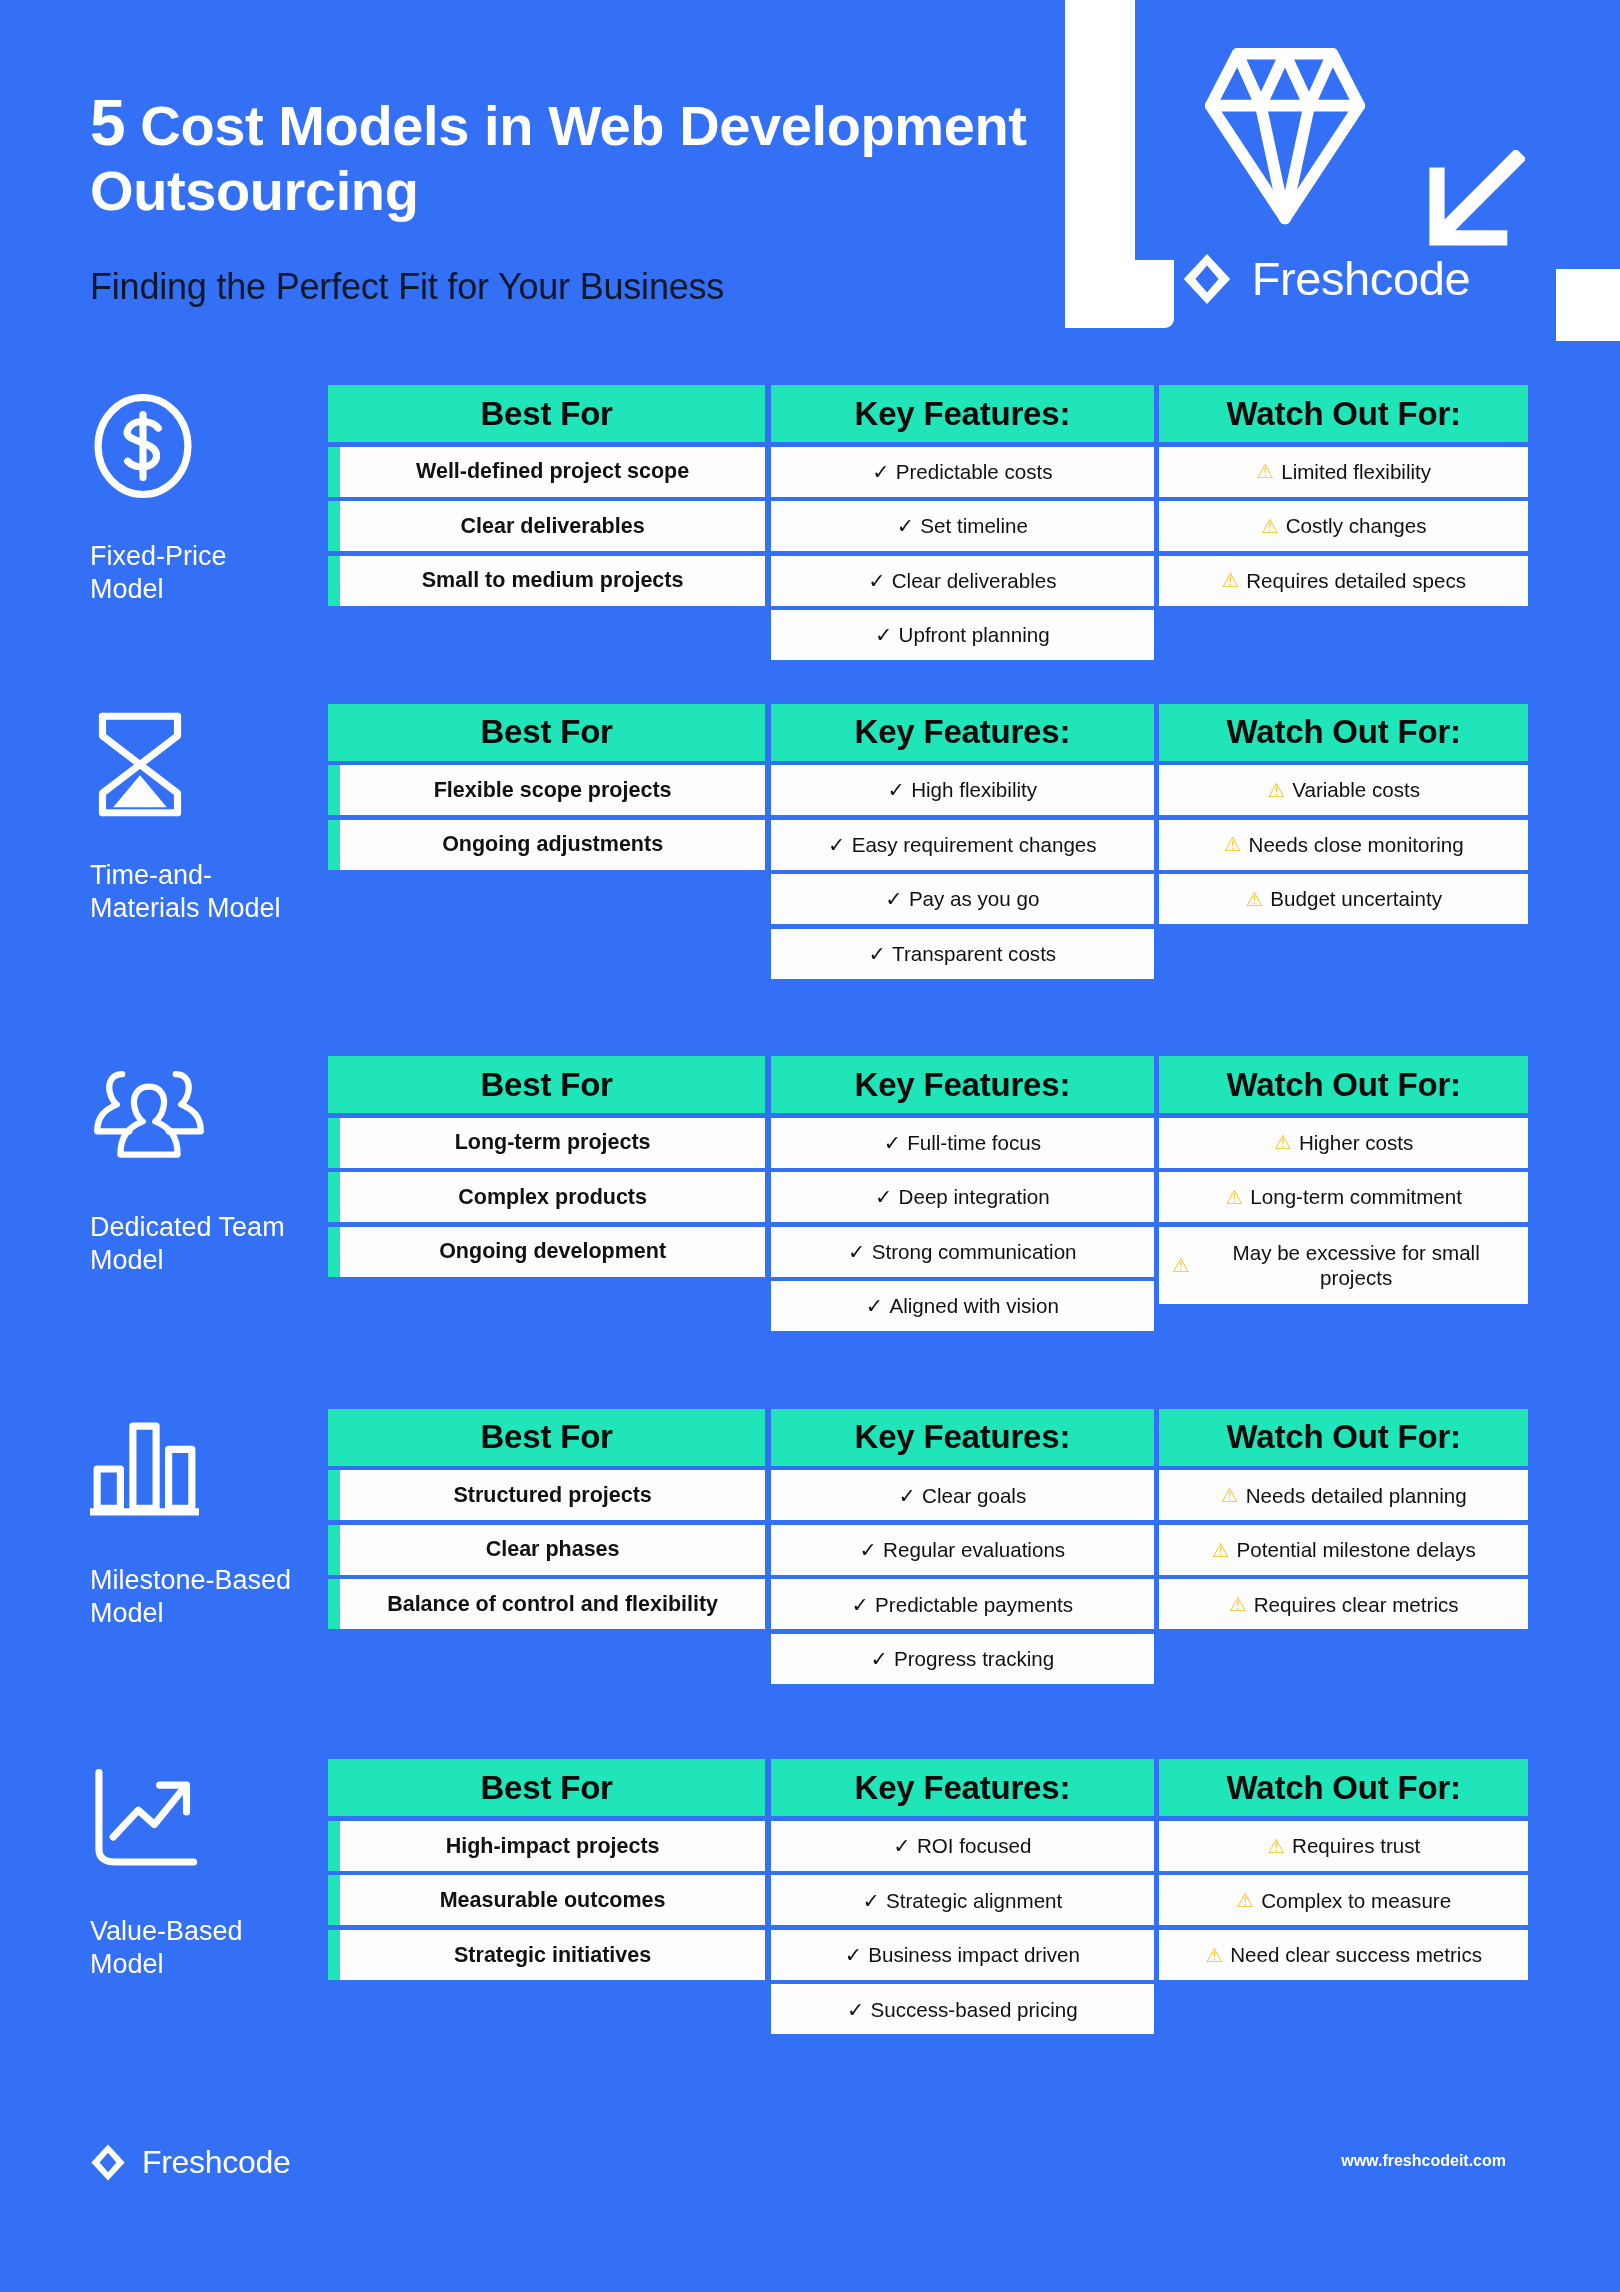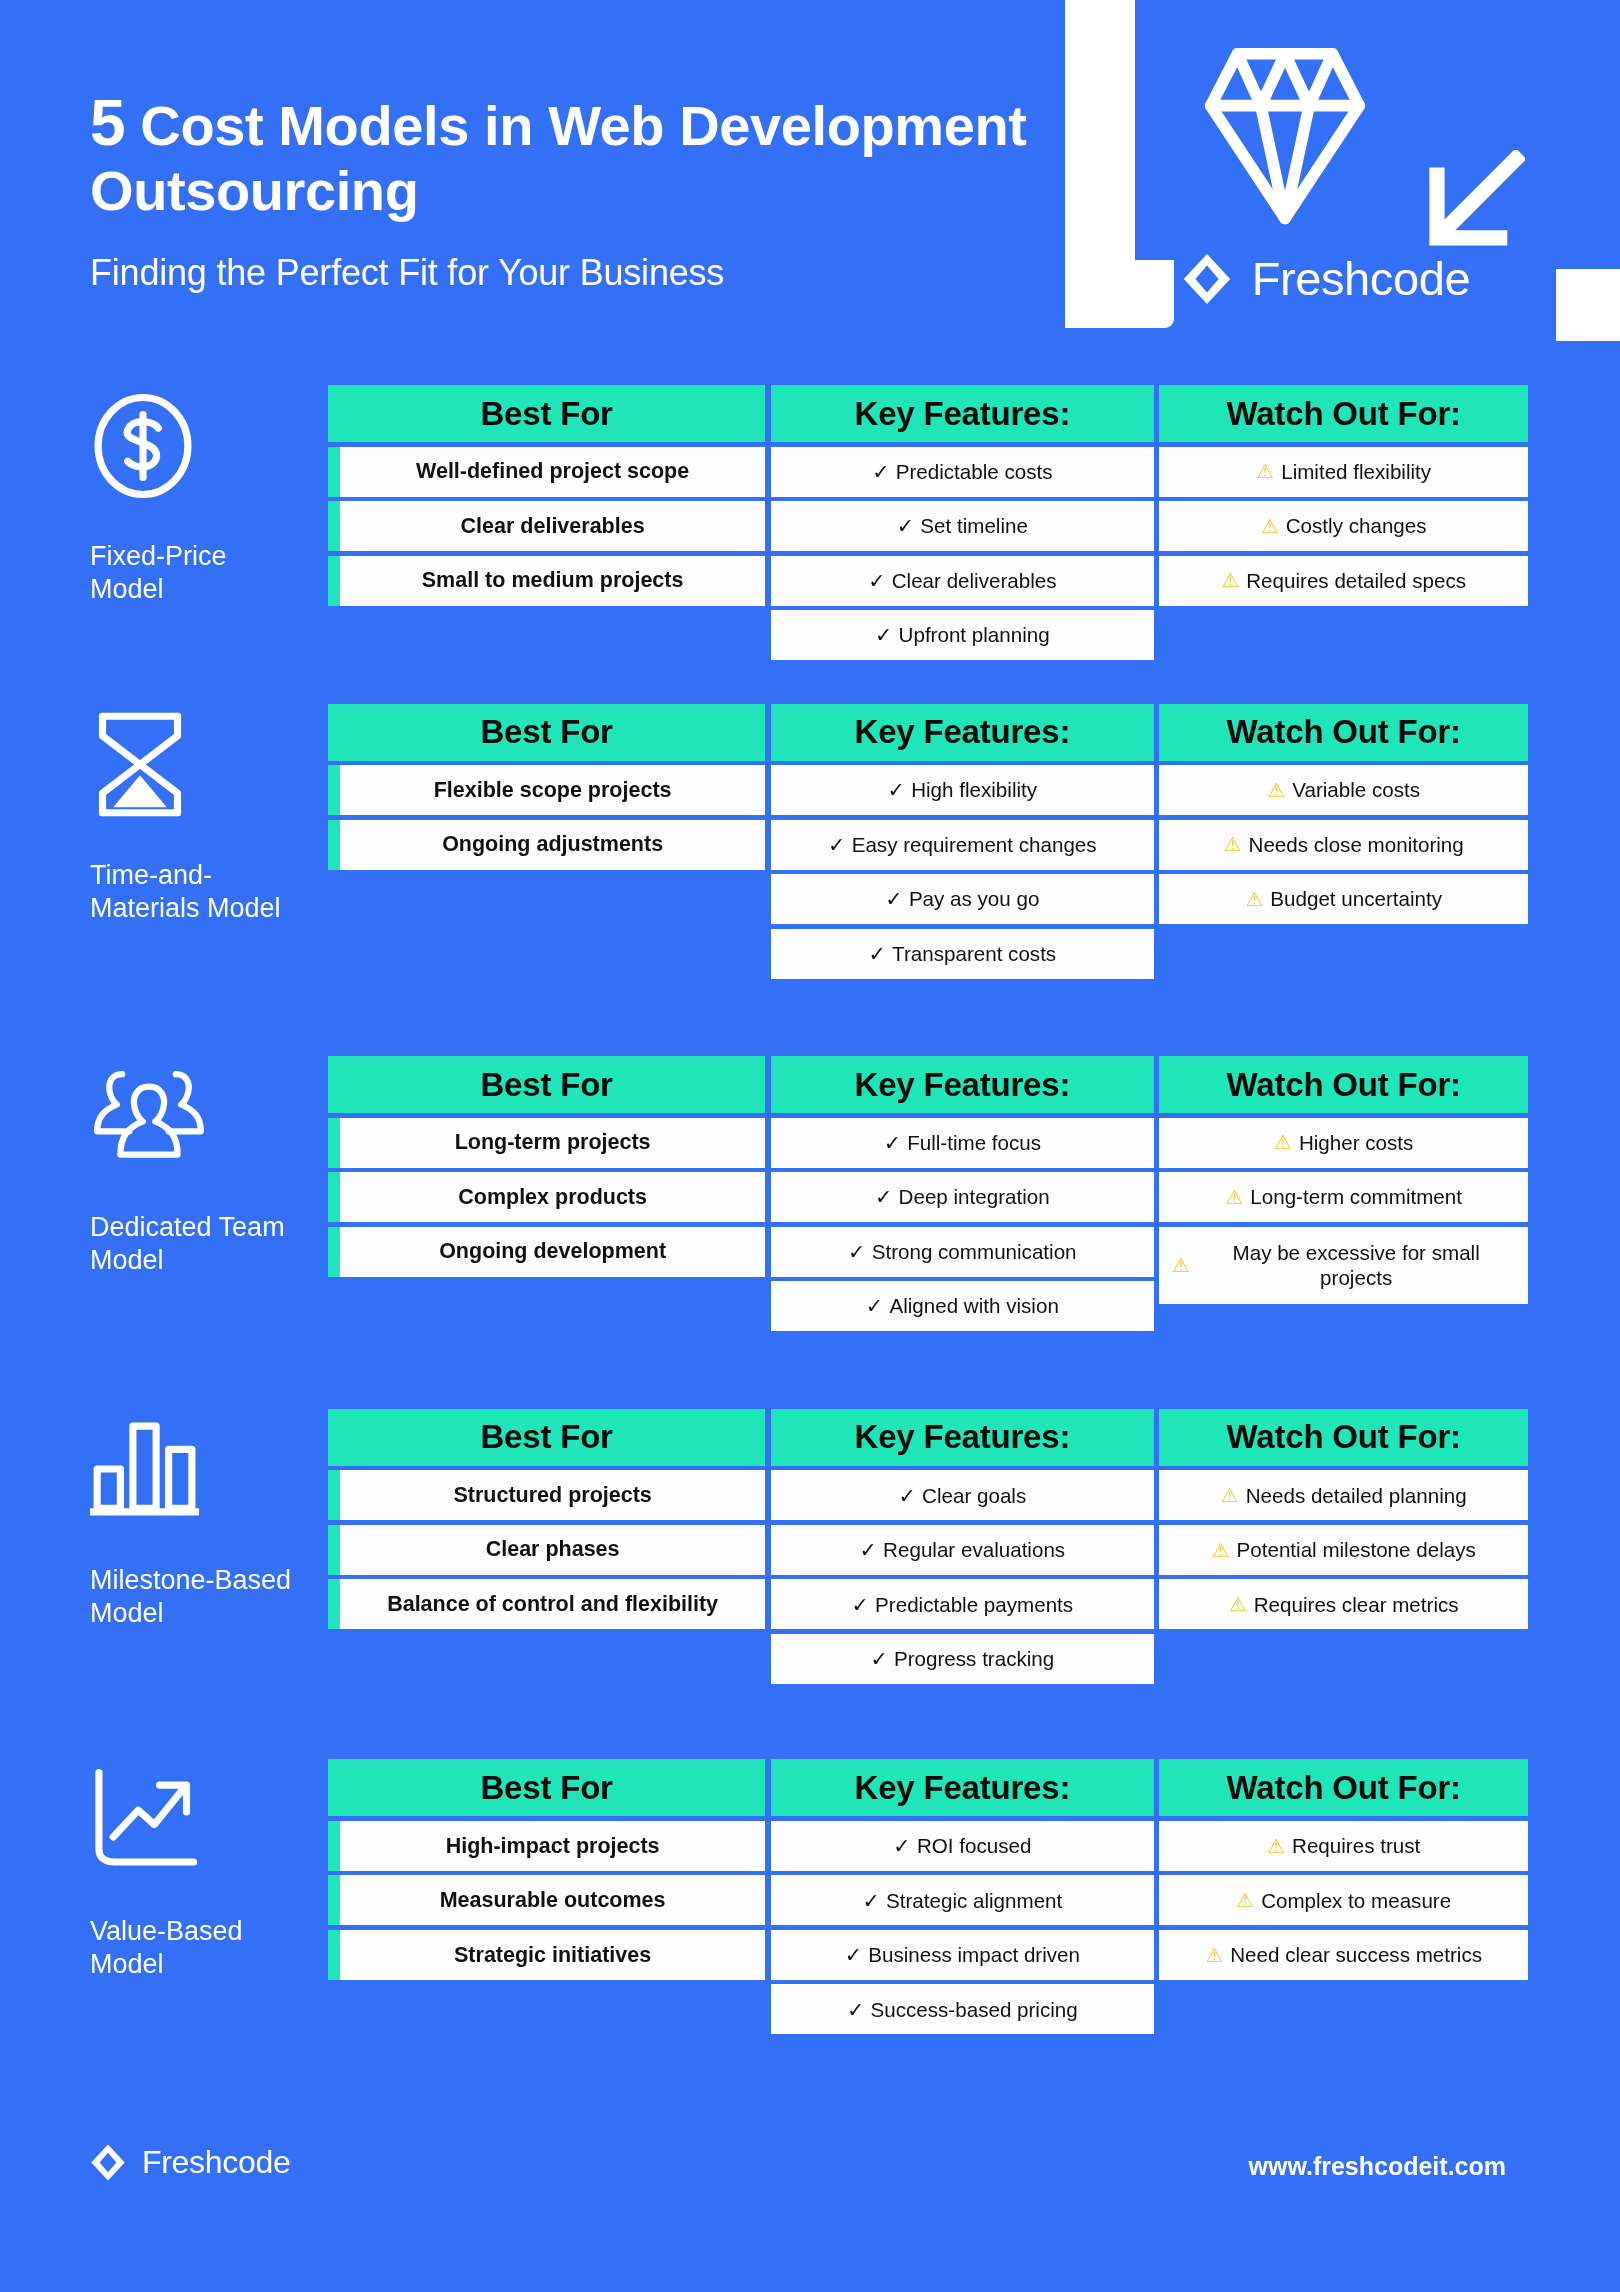--- a/index.html
+++ b/index.html
@@ -49,24 +49,24 @@
   }
   h1.title {
     color: #ffffff;
     font-size: 56px;
     line-height: 1.12;
     font-weight: 700;
     letter-spacing: -0.4px;
   }
   h1.title .num { font-size: 64px; font-weight: 700; }
   .subtitle {
-    color: #ffffff;
+    color: #0f172a;
     font-size: 36px;
     font-weight: 400;
-    margin-top: 30px;
+    margin-top: 44px;
     letter-spacing: -0.2px;
   }
 
   .brand-top {
     position: absolute;
     left: 1182px; top: 251px;
     display: flex; align-items: center; gap: 19.7px;
   }
   .brand-top .brand-name {
     color: #ffffff;
@@ -158,21 +158,21 @@
     position: absolute;
     left: 90px; top: 32px;
     display: flex; align-items: center; gap: 16px;
   }
   .footer-brand .fname {
     color: #ffffff; font-size: 32px; font-weight: 500; letter-spacing: -0.3px;
   }
   .footer-url {
     position: absolute;
     right: 114px; top: 41px;
-    color: #ffffff; font-size: 25px; font-weight: 700;
+    color: #ffffff; font-size: 16px; font-weight: 700;
   }
   svg { display: block; }
 </style>
 </head>
 <body>
 
 <div class="page">
 
   <div class="header">
     <div class="hdr-bracket"></div>

